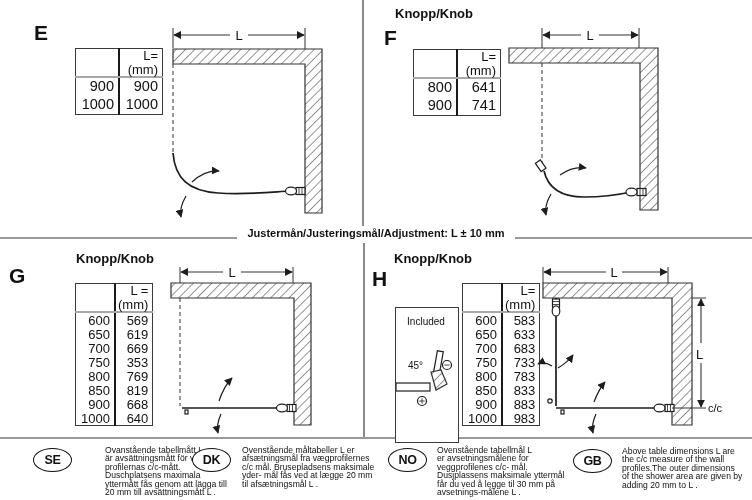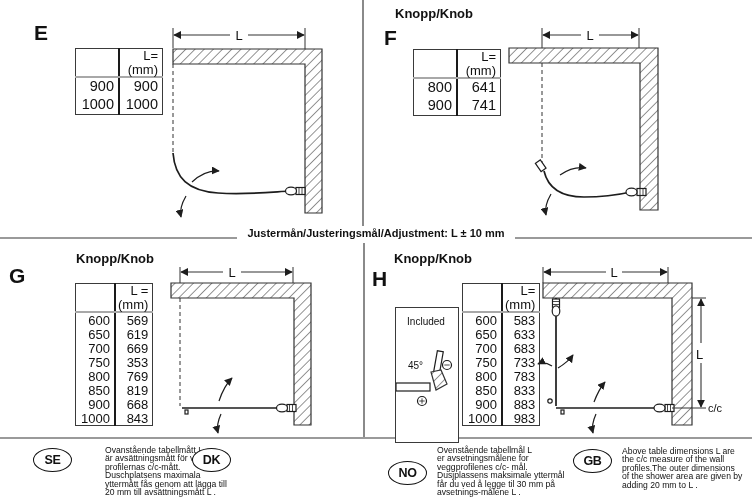--- a/index.html
+++ b/index.html
@@ -192,21 +192,21 @@
         <tr>
           <td class="c1">850</td>
           <td class="c2">819</td>
         </tr>
         <tr>
           <td class="c1">900</td>
           <td class="c2">668</td>
         </tr>
         <tr>
           <td class="c1">1000</td>
-          <td class="c2">843</td>
+          <td class="c2">640</td>
         </tr>
       </tbody>
   </table>
   <svg class="abs" style="left:165px;top:265px;" width="165" height="170" viewBox="0 0 165 170">
     <g>
       <line class="ext" x1="15" y1="2" x2="15" y2="18"></line>
       <line class="ext" x1="128" y1="2" x2="128" y2="33"></line>
       <line class="dim" x1="16" y1="7" x2="58" y2="7" marker-start="url(#arr)"></line>
       <line class="dim" x1="76" y1="7" x2="127" y2="7" marker-end="url(#arr)"></line>
       <text class="dimtext" x="67" y="12" text-anchor="middle">L</text>
@@ -340,22 +340,27 @@
   <div class="note-text" style="left:105px;top:446px;">Ovanstående tabellmått L
 är avsättningsmått för vägg-
 profilernas c/c-mått.
 Duschplatsens maximala
 yttermått fås genom att lägga till
 20 mm till avsättningsmått L .</div>
 
   <div class="badge" style="left:192px;top:448px;">
       <span>DK</span>
     </div>
-
-  <div class="badge" style="left:388px;top:448px;margin-top:13px;">
+  <div class="note-text" style="left:242px;top:446px;">Ovenstående måltabeller L er
+afsætningsmål fra vægprofilernes
+c/c mål. Brusepladsens maksimale
+yder- mål fås ved at lægge 20 mm
+til afsætningsmål L .</div>
+
+  <div class="badge" style="left:388px;top:448px;">
       <span>NO</span>
     </div>
   <div class="note-text" style="left:437px;top:446px;">Ovenstående tabellmål L
 er avsetningsmålene for
 veggprofilenes c/c- mål.
 Dusjplassens maksimale yttermål
 får du ved å legge til 30 mm på
 avsetnings-målene L .</div>
 
   <div class="badge" style="left:573px;top:449px;">

